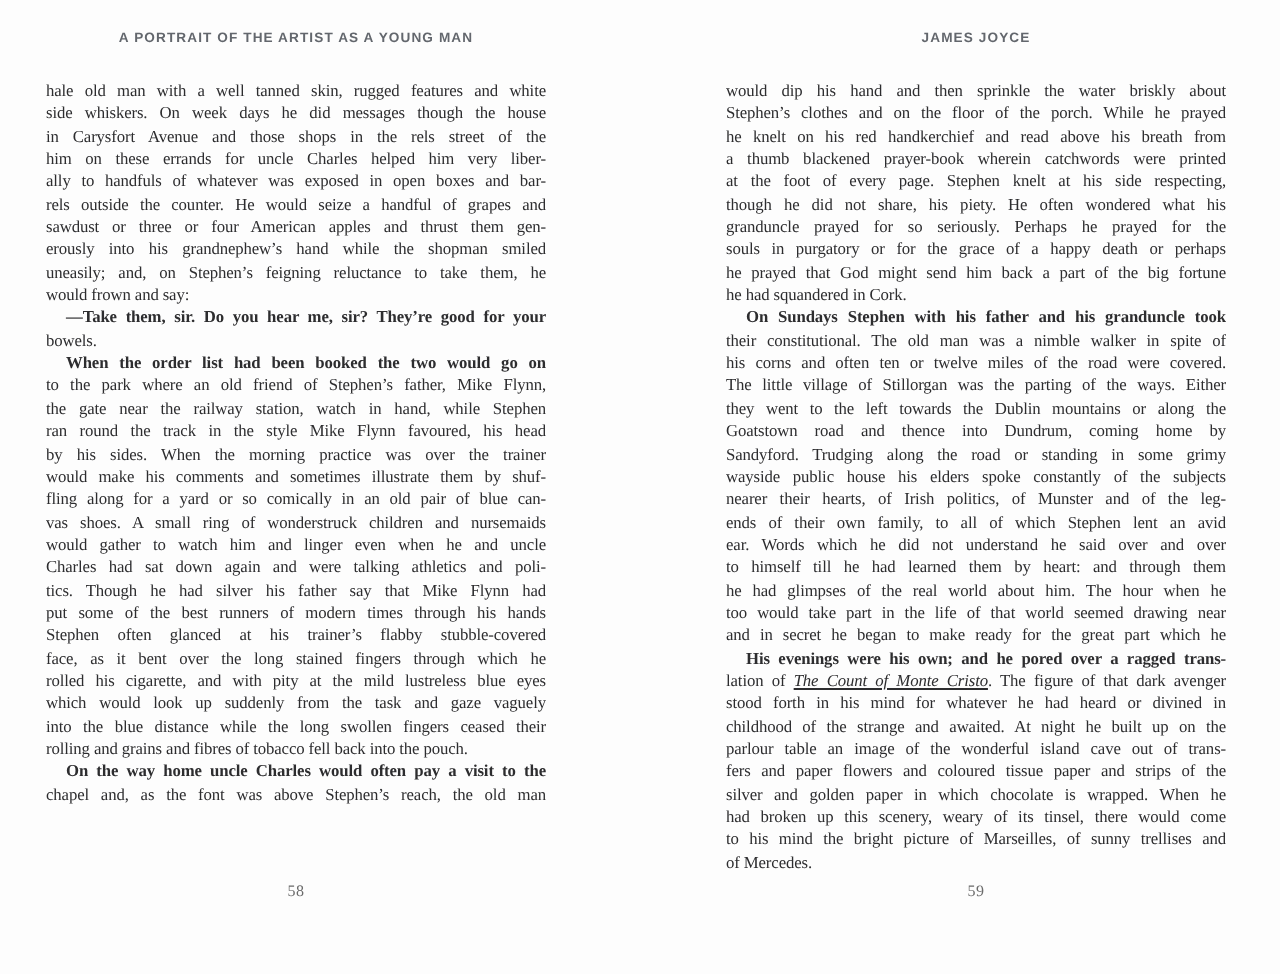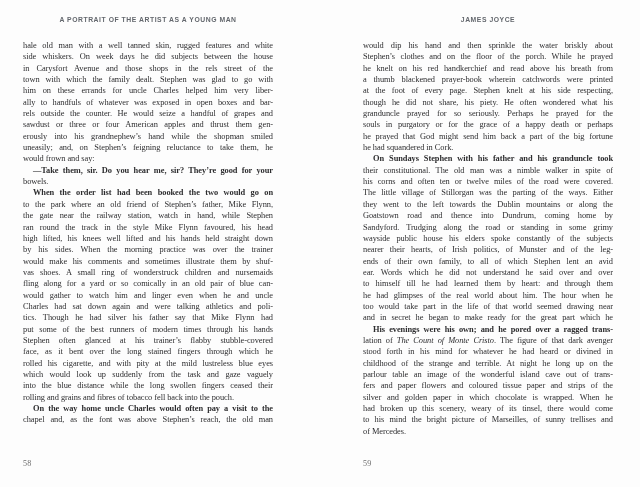--- a/index.html
+++ b/index.html
@@ -48,61 +48,60 @@
   }
   .tline {
     height: 11.35px;
     overflow: hidden;
     text-align: justify;
     text-align-last: justify;
     white-space: normal;
   }
   .tline.end { text-align-last: left; }
   .tline.indent { padding-left: 10px; font-weight: bold; }
-  .it { font-style: italic; }
+  .it { font-style: italic; text-decoration: underline; }
   .folio {
     position: absolute;
-    top: 459px;
+    top: 441px;
     left: 0;
     width: 100%;
+    text-align: center;
     font-size: 8px;
     color: #6b6b6b;
     letter-spacing: 0.3px;
   }
 </style>
 </head>
 <body>
 
 <div class="spread">
 
   <div class="page-col left">
     <div class="running-header">A PORTRAIT OF THE ARTIST AS A YOUNG MAN</div>
     <div class="page-text">
         <div class="tline">hale old man with a well tanned skin, rugged features and white</div>
-        <div class="tline">side whiskers. On week days he did subjects between the house</div>
+        <div class="tline">side whiskers. On week days he did messages though the house</div>
         <div class="tline">in Carysfort Avenue and those shops in the rels street of the</div>
-        <div class="tline">town with which the family dealt. Stephen was glad to go with</div>
         <div class="tline">him on these errands for uncle Charles helped him very liber-</div>
         <div class="tline">ally to handfuls of whatever was exposed in open boxes and bar-</div>
         <div class="tline">rels outside the counter. He would seize a handful of grapes and</div>
         <div class="tline">sawdust or three or four American apples and thrust them gen-</div>
         <div class="tline">erously into his grandnephew’s hand while the shopman smiled</div>
         <div class="tline">uneasily; and, on Stephen’s feigning reluctance to take them, he</div>
         <div class="tline end">would frown and say:</div>
         <div class="tline indent">—Take them, sir. Do you hear me, sir? They’re good for your</div>
         <div class="tline end">bowels.</div>
         <div class="tline indent">When the order list had been booked the two would go on</div>
         <div class="tline">to the park where an old friend of Stephen’s father, Mike Flynn,</div>
         <div class="tline">the gate near the railway station, watch in hand, while Stephen</div>
         <div class="tline">ran round the track in the style Mike Flynn favoured, his head</div>
-        <div class="tline">high lifted, his knees well lifted and his hands held straight down</div>
         <div class="tline">by his sides. When the morning practice was over the trainer</div>
         <div class="tline">would make his comments and sometimes illustrate them by shuf-</div>
+        <div class="tline">fling along for a yard or so comically in an old pair of blue can-</div>
         <div class="tline">vas shoes. A small ring of wonderstruck children and nursemaids</div>
-        <div class="tline">fling along for a yard or so comically in an old pair of blue can-</div>
         <div class="tline">would gather to watch him and linger even when he and uncle</div>
         <div class="tline">Charles had sat down again and were talking athletics and poli-</div>
         <div class="tline">tics. Though he had silver his father say that Mike Flynn had</div>
         <div class="tline">put some of the best runners of modern times through his hands</div>
         <div class="tline">Stephen often glanced at his trainer’s flabby stubble-covered</div>
         <div class="tline">face, as it bent over the long stained fingers through which he</div>
         <div class="tline">rolled his cigarette, and with pity at the mild lustreless blue eyes</div>
         <div class="tline">which would look up suddenly from the task and gaze vaguely</div>
         <div class="tline">into the blue distance while the long swollen fingers ceased their</div>
         <div class="tline end">rolling and grains and fibres of tobacco fell back into the pouch.</div>
@@ -136,21 +135,21 @@
         <div class="tline">nearer their hearts, of Irish politics, of Munster and of the leg-</div>
         <div class="tline">ends of their own family, to all of which Stephen lent an avid</div>
         <div class="tline">ear. Words which he did not understand he said over and over</div>
         <div class="tline">to himself till he had learned them by heart: and through them</div>
         <div class="tline">he had glimpses of the real world about him. The hour when he</div>
         <div class="tline">too would take part in the life of that world seemed drawing near</div>
         <div class="tline">and in secret he began to make ready for the great part which he</div>
         <div class="tline indent">His evenings were his own; and he pored over a ragged trans-</div>
         <div class="tline"><span>lation of </span><span class="it">The Count of Monte Cristo</span><span>. The figure of that dark avenger</span></div>
         <div class="tline">stood forth in his mind for whatever he had heard or divined in</div>
-        <div class="tline">childhood of the strange and terrible. At night he long up on the</div>
+        <div class="tline">childhood of the strange and awaited. At night he built up on the</div>
         <div class="tline">parlour table an image of the wonderful island cave out of trans-</div>
         <div class="tline">fers and paper flowers and coloured tissue paper and strips of the</div>
         <div class="tline">silver and golden paper in which chocolate is wrapped. When he</div>
         <div class="tline">had broken up this scenery, weary of its tinsel, there would come</div>
         <div class="tline">to his mind the bright picture of Marseilles, of sunny trellises and</div>
         <div class="tline end">of Mercedes.</div>
       </div>
     <div class="folio">59</div>
   </div>
 

